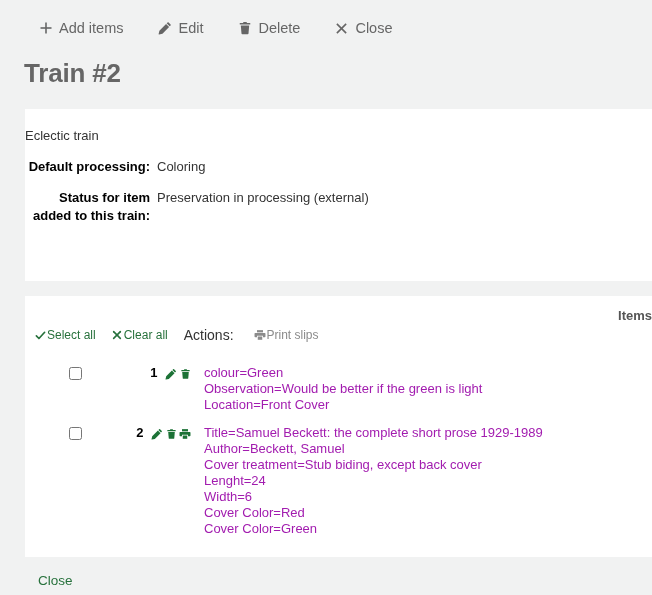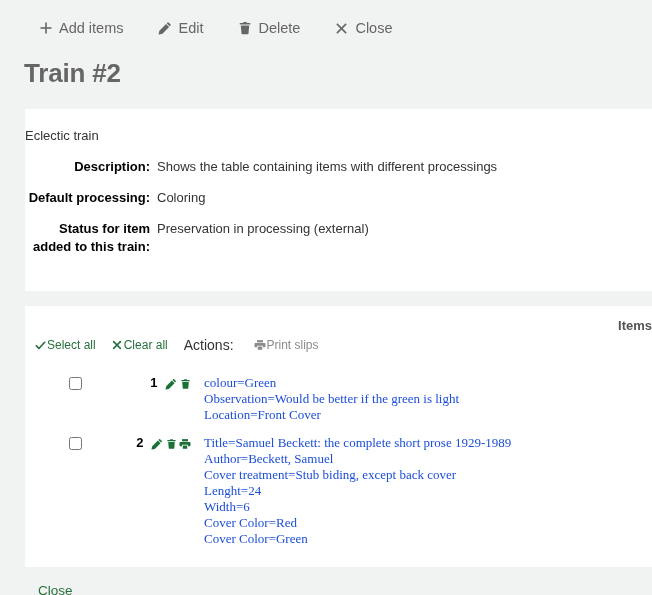--- a/index.html
+++ b/index.html
@@ -196,24 +196,23 @@
     cursor: pointer;
   }
   .row-icons .ic svg { display: block; }
   .cell-content {
     padding-top: 8px !important;
     padding-left: 13px !important;
     padding-bottom: 4px !important;
   }
   .attr-line {
     font-size: 13px;
-    color: #1d4ed8;
+    color: #a21caf;
     line-height: 16px;
     white-space: nowrap;
-    font-family: Liberation Serif, serif;
   }
 
   
   .footer {
     padding: 16px 0 0 38px;
     background: #f1f2f2;
   }
   .footer .link-green { font-size: 13.5px; }
 </style>
 </head>
@@ -263,24 +262,20 @@
 </div>
 
 <h1 class="page-title">Train #2</h1>
 
 <div class="panel" id="detail-panel">
 
   <div class="detail-row">
     <div class="detail-value">Eclectic train</div>
   </div>
 
-  <div class="detail-row">
-    <div class="detail-label">Description:</div>
-    <div class="detail-value">Shows the table containing items with different processings</div>
-  </div>
 
   <div class="detail-row">
     <div class="detail-label">Default processing:</div>
     <div class="detail-value">Coloring</div>
   </div>
 
   <div class="detail-row">
     <div class="detail-label">Status for item added to this train:</div>
     <div class="detail-value">Preservation in processing (external)</div>
   </div>

